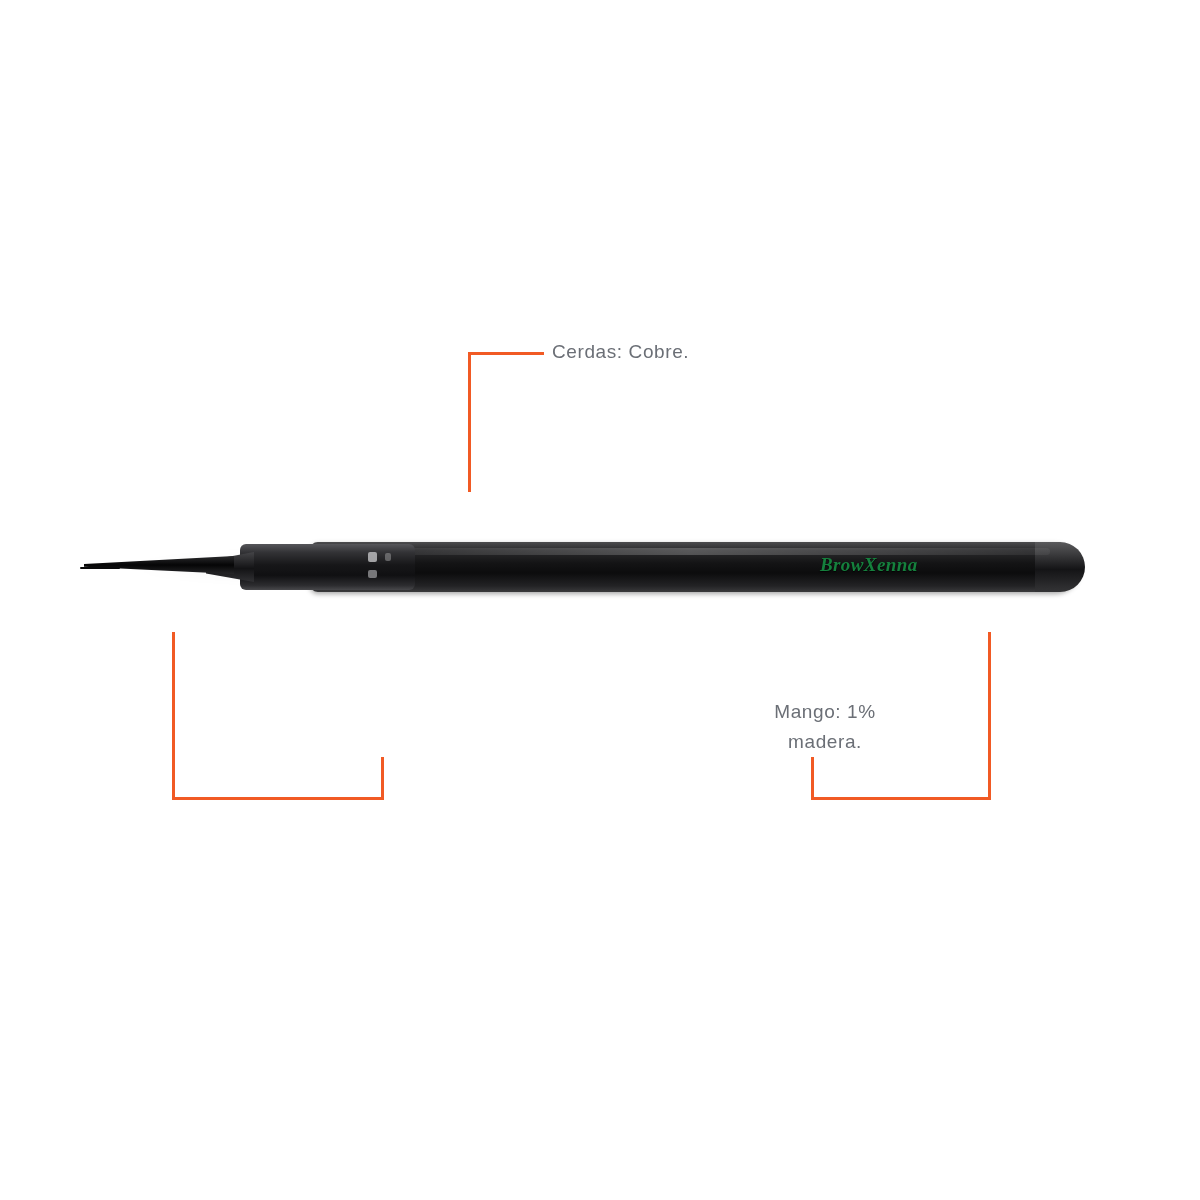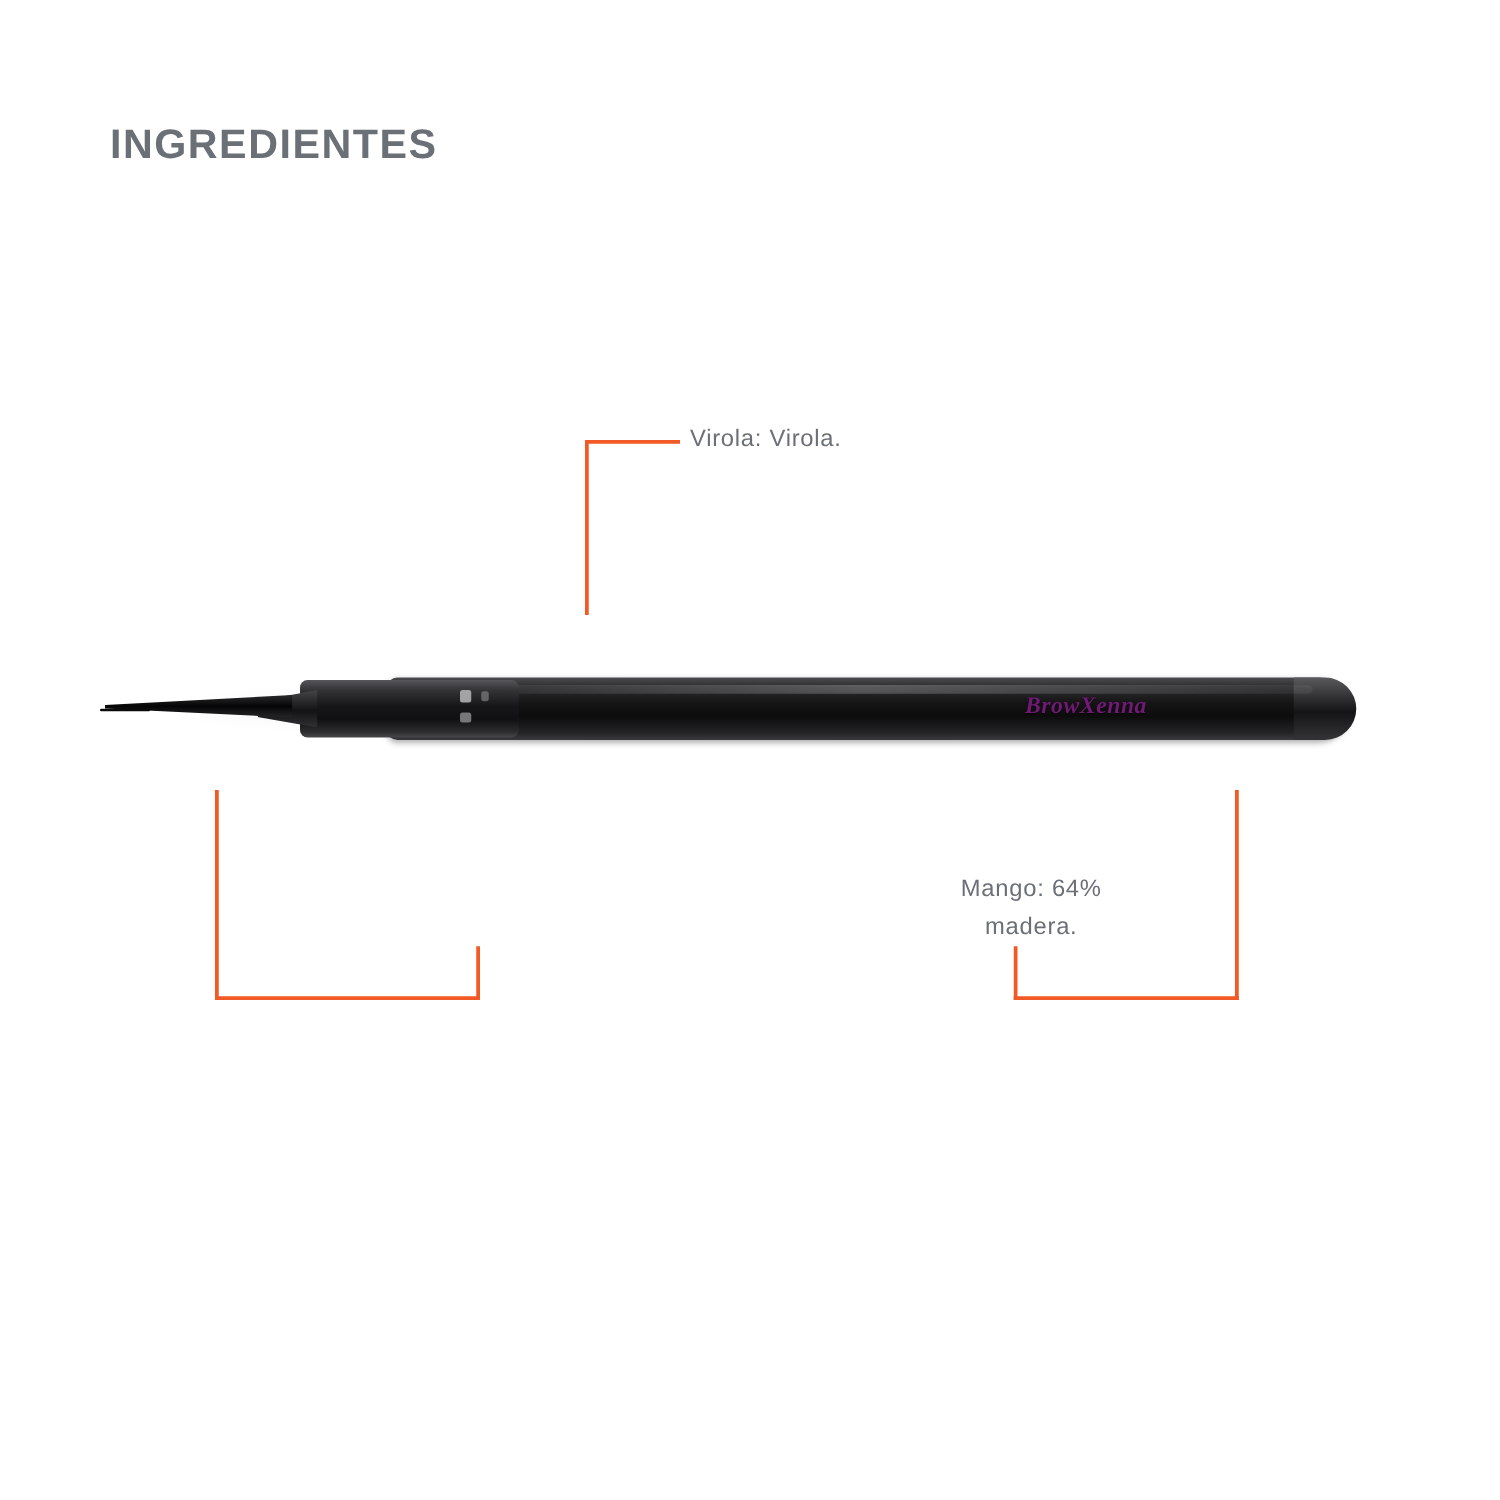--- a/index.html
+++ b/index.html
@@ -205,39 +205,38 @@
     width: 40px;
     height: 2px;
     background: #0a0a0b;
     border-radius: 1px;
   }
   
   .brand {
     position: absolute;
     left: 740px;
     top: 42px;
-    color: #701a75;
+    color: #15803d;
     font-size: 19px;
     font-weight: bold;
     font-style: italic;
     letter-spacing: 0.4px;
     font-family: "Liberation Serif", serif;
     text-shadow: 0 1px 1px rgba(0,0,0,0.8);
   }
 </style>
 </head>
 <body>
 
 <div class="canvas">
 
-  <div class="title">INGREDIENTES</div>
 
   <div class="leader leader-h ferrule-h"></div>
   <div class="leader leader-v ferrule-v"></div>
-  <div class="label label-ferrule">Virola: Virola.</div>
+  <div class="label label-ferrule">Cerdas: Cobre.</div>
 
   <div class="brush">
     <div class="brush-shadow"></div>
     <div class="handle"></div>
     <div class="handle-end"></div>
     <div class="handle-gloss"></div>
     <div class="ferrule"></div>
     <div class="ferrule-taper"></div>
     <div class="ferrule-ring-a"></div>
     <div class="ferrule-ring-b"></div>
@@ -247,16 +246,16 @@
     <div class="brand">BrowXenna</div>
   </div>
 
   <div class="leader leader-v bristles-left-v"></div>
   <div class="leader leader-h bristles-bottom-h"></div>
   <div class="leader leader-v bristles-right-v"></div>
 
   <div class="leader leader-v handle-left-v"></div>
   <div class="leader leader-h handle-bottom-h"></div>
   <div class="leader leader-v handle-right-v"></div>
-  <div class="label label-handle">Mango: 64%
+  <div class="label label-handle">Mango: 1%
 madera.</div>
 
 </div>
 
 </body></html>

